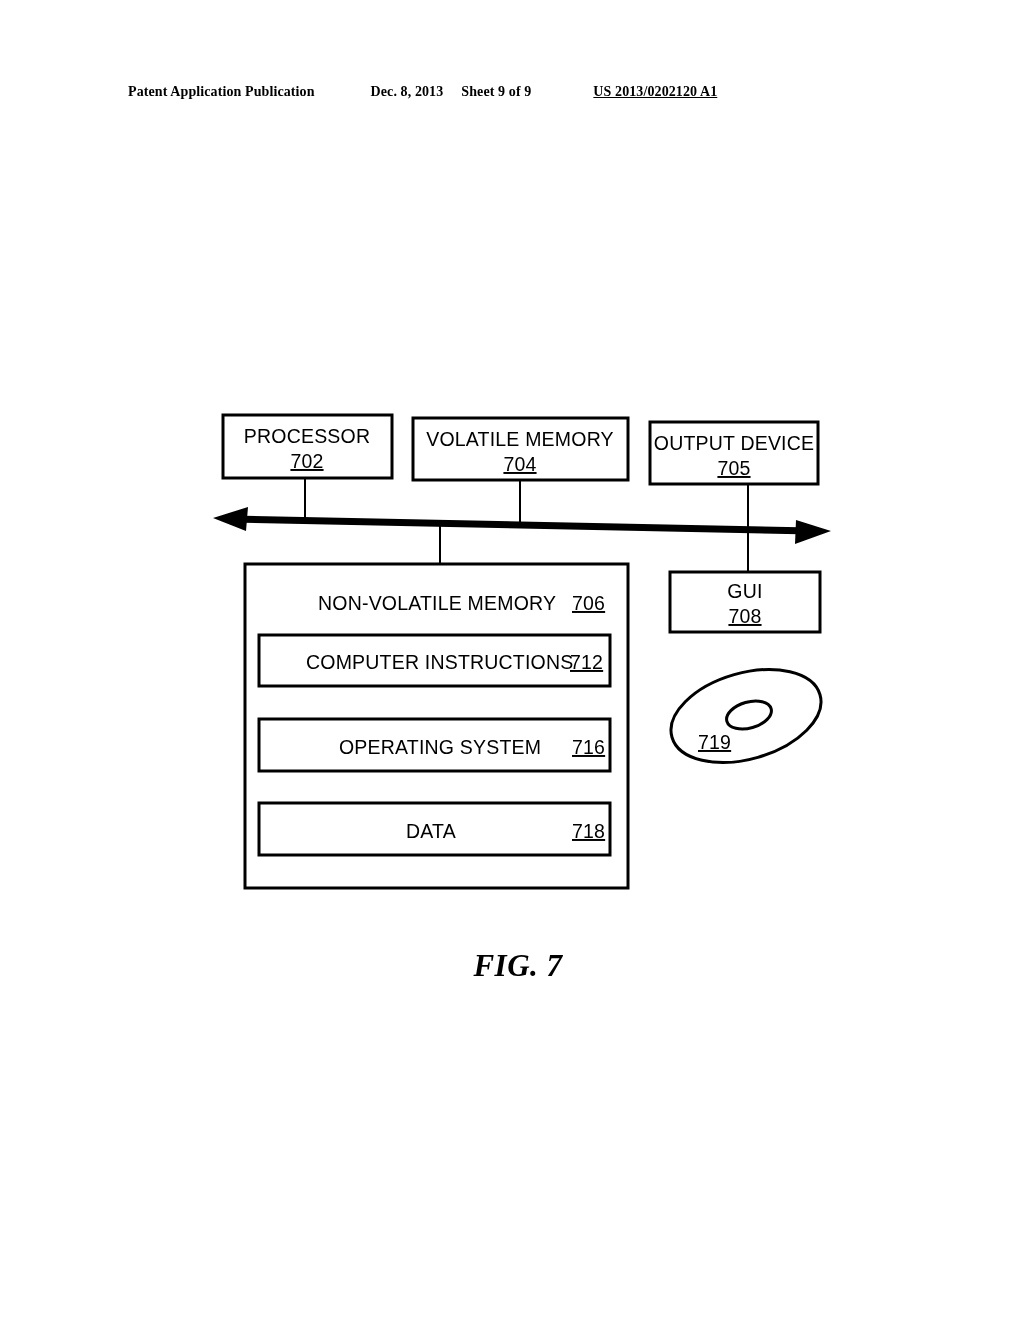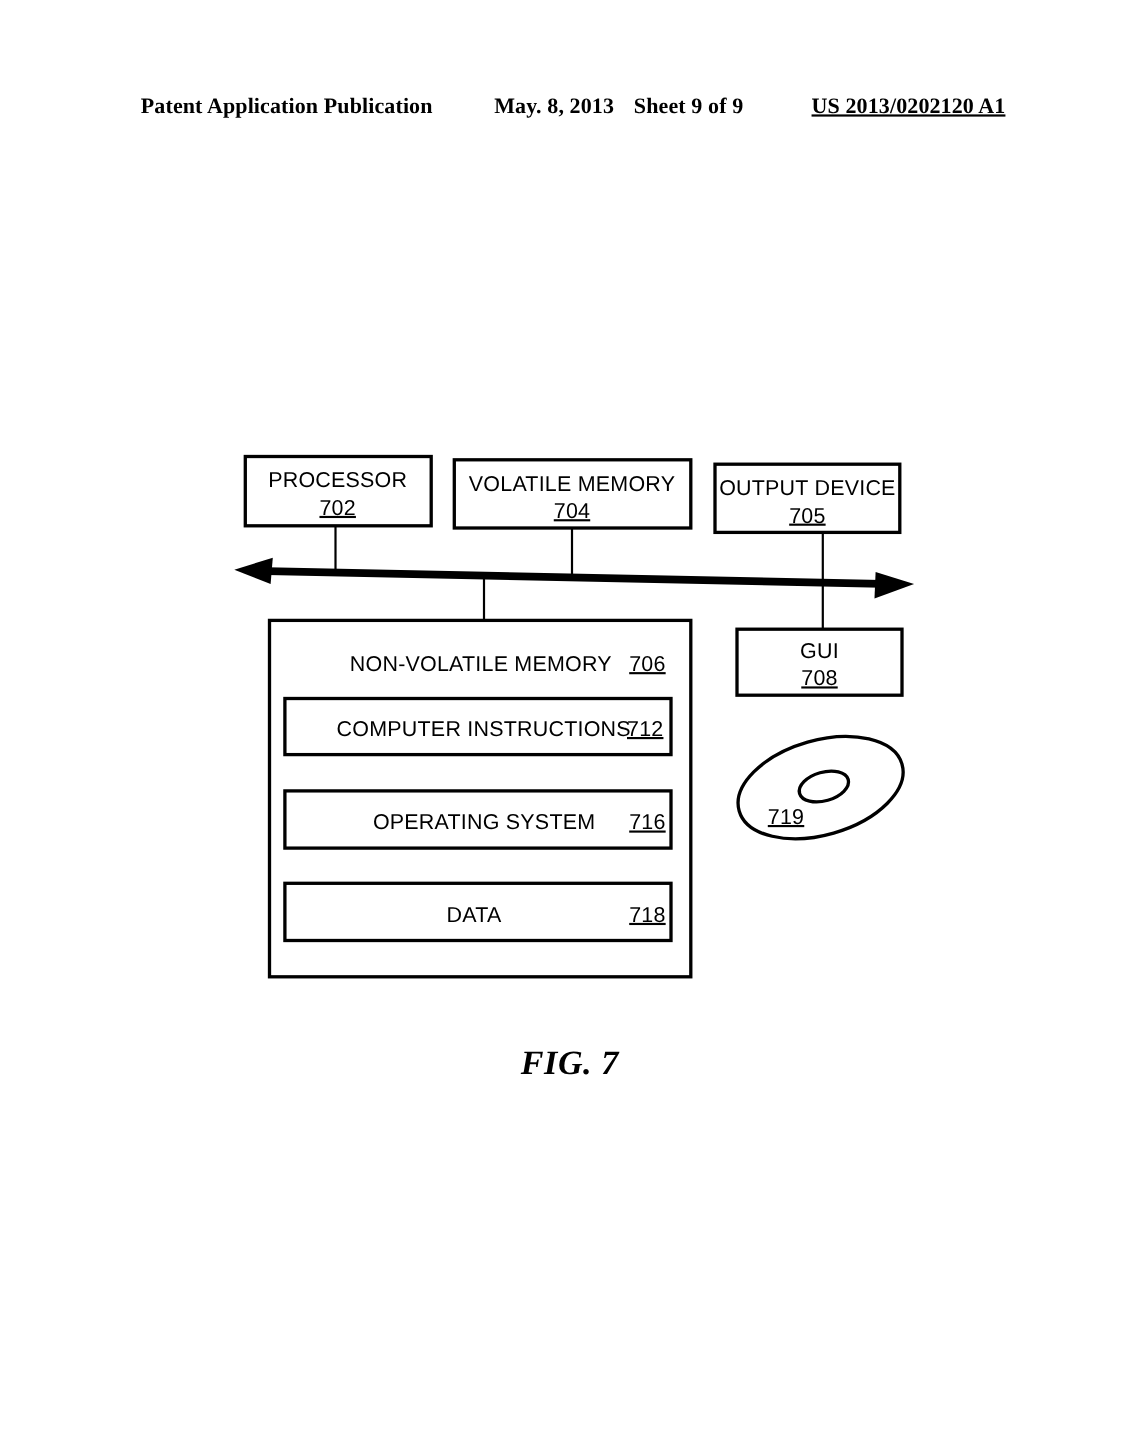--- a/index.html
+++ b/index.html
@@ -19,25 +19,25 @@
 
   
   .page-header {
     position: absolute;
     top: 84px;
     left: 128px;
     width: 770px;
     height: 26px;
     font-family: "Liberation Serif", serif;
     font-weight: bold;
-    font-size: 20px;
+    font-size: 14px;
     letter-spacing: 0.1px;
     white-space: nowrap;
     display: flex;
-    align-items: center;
+    align-items: flex-start;
   }
   .hdr-pub      { flex: 0 0 auto; }
   .hdr-date     { flex: 0 0 auto; margin-left: 56px; }
   .hdr-sheet    { flex: 0 0 auto; margin-left: 18px; }
   .hdr-patno    { flex: 0 0 auto; margin-left: 62px; text-decoration: underline; }
 
   
   #figure {
     position: absolute;
     left: 0;
@@ -76,21 +76,21 @@
     font-size: 31px;
     fill: #000000;
     letter-spacing: 0.5px;
   }
 </style>
 </head>
 <body>
 
 <div class="page-header">
   <span class="hdr-pub">Patent Application Publication</span>
-  <span class="hdr-date">May. 8, 2013</span>
+  <span class="hdr-date">Dec. 8, 2013</span>
   <span class="hdr-sheet">Sheet 9 of 9</span>
   <span class="hdr-patno">US 2013/0202120 A1</span>
 </div>
 
 <div id="figure">
   <svg width="1024" height="1320" viewBox="0 0 1024 1320" xmlns="http://www.w3.org/2000/svg">
 
     <g>
       <line class="fig-line" x1="305" y1="478" x2="305" y2="521" stroke-width="2"></line>
       <line class="fig-line" x1="520" y1="480" x2="520" y2="525" stroke-width="2"></line>

